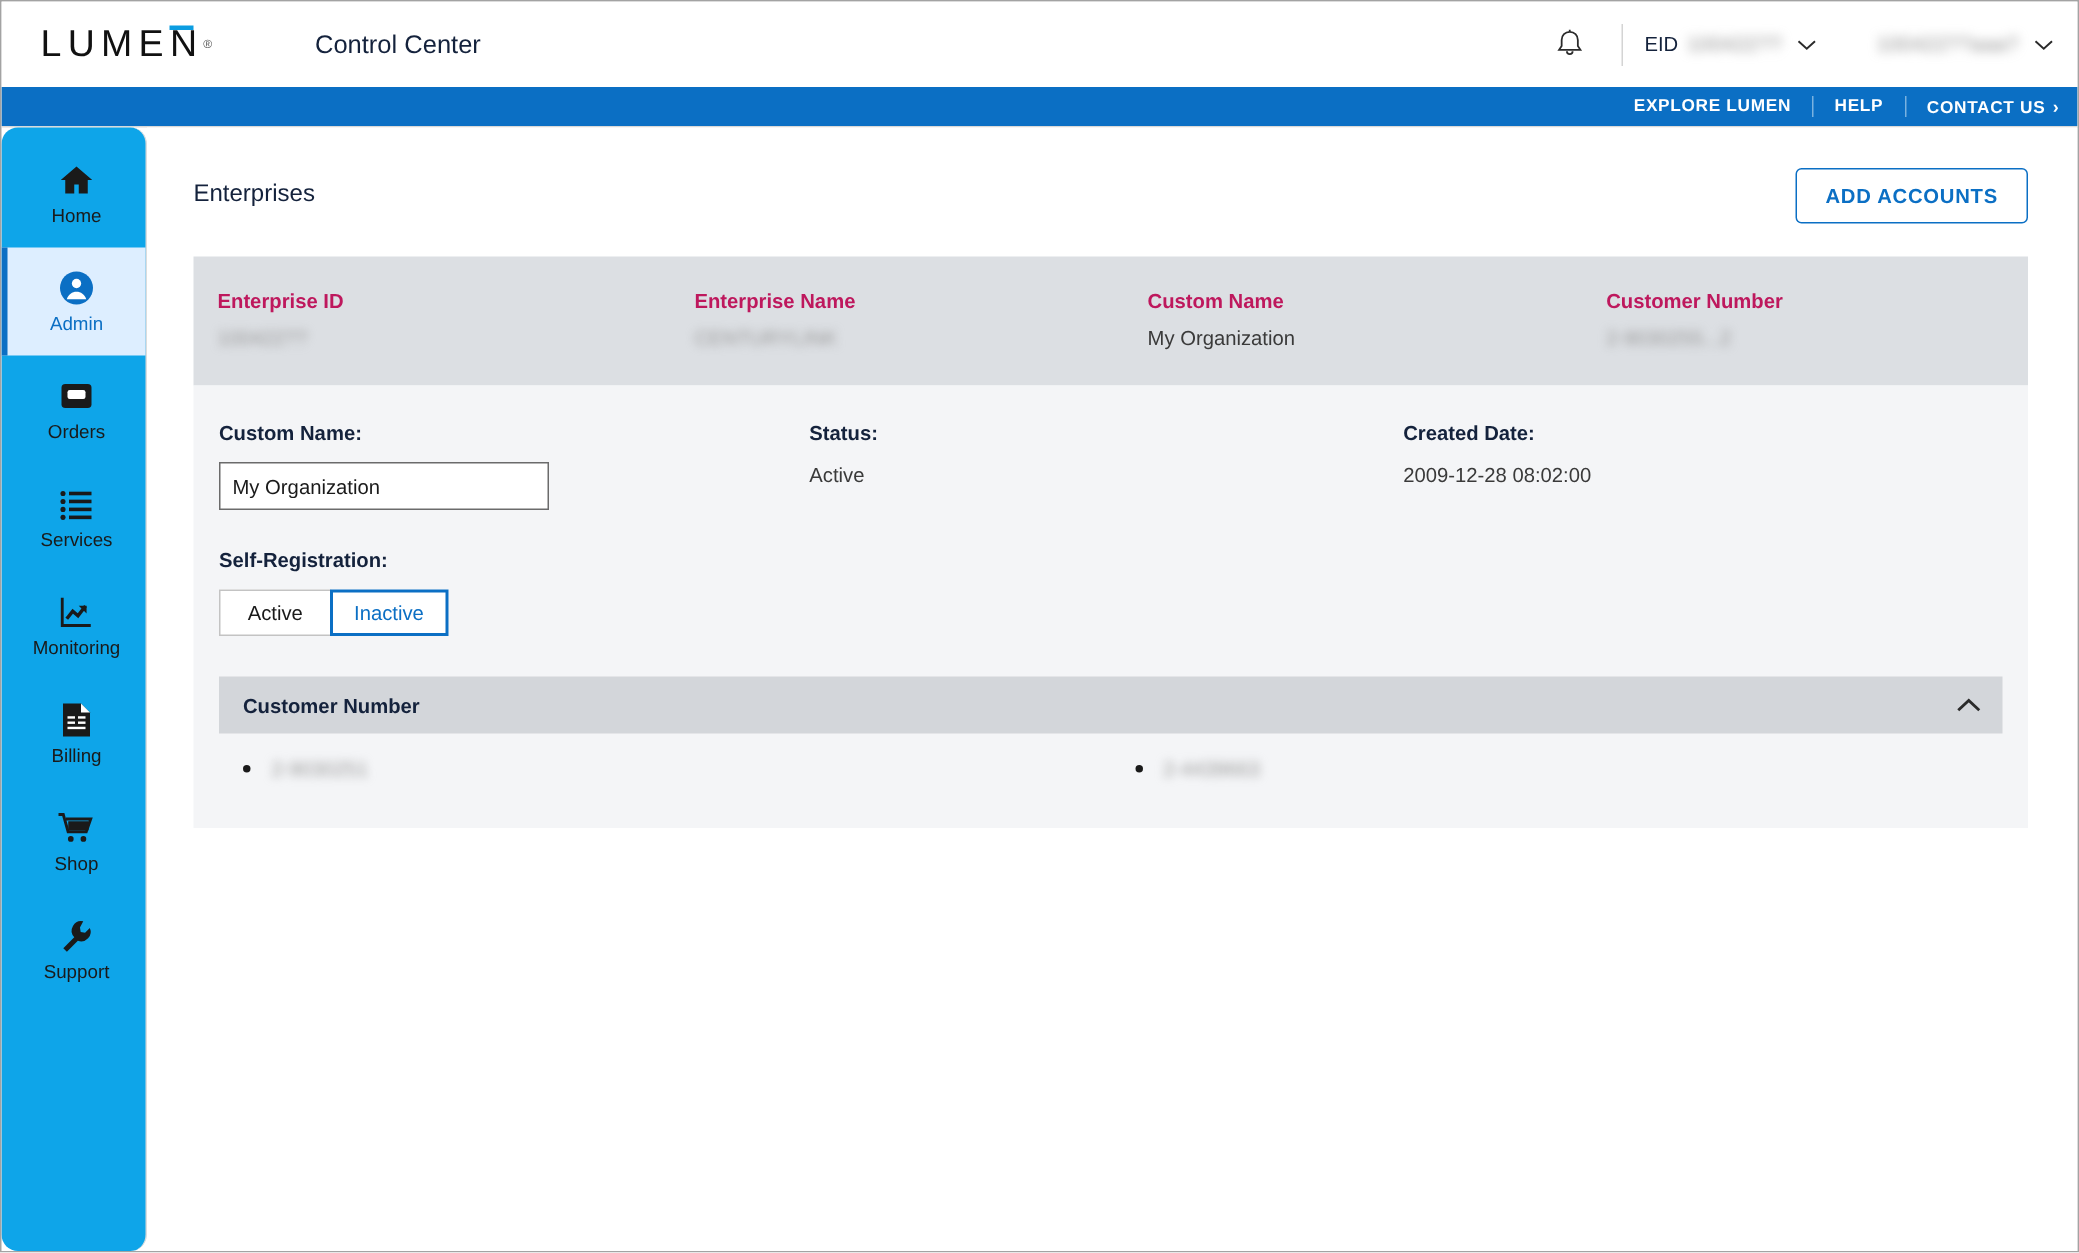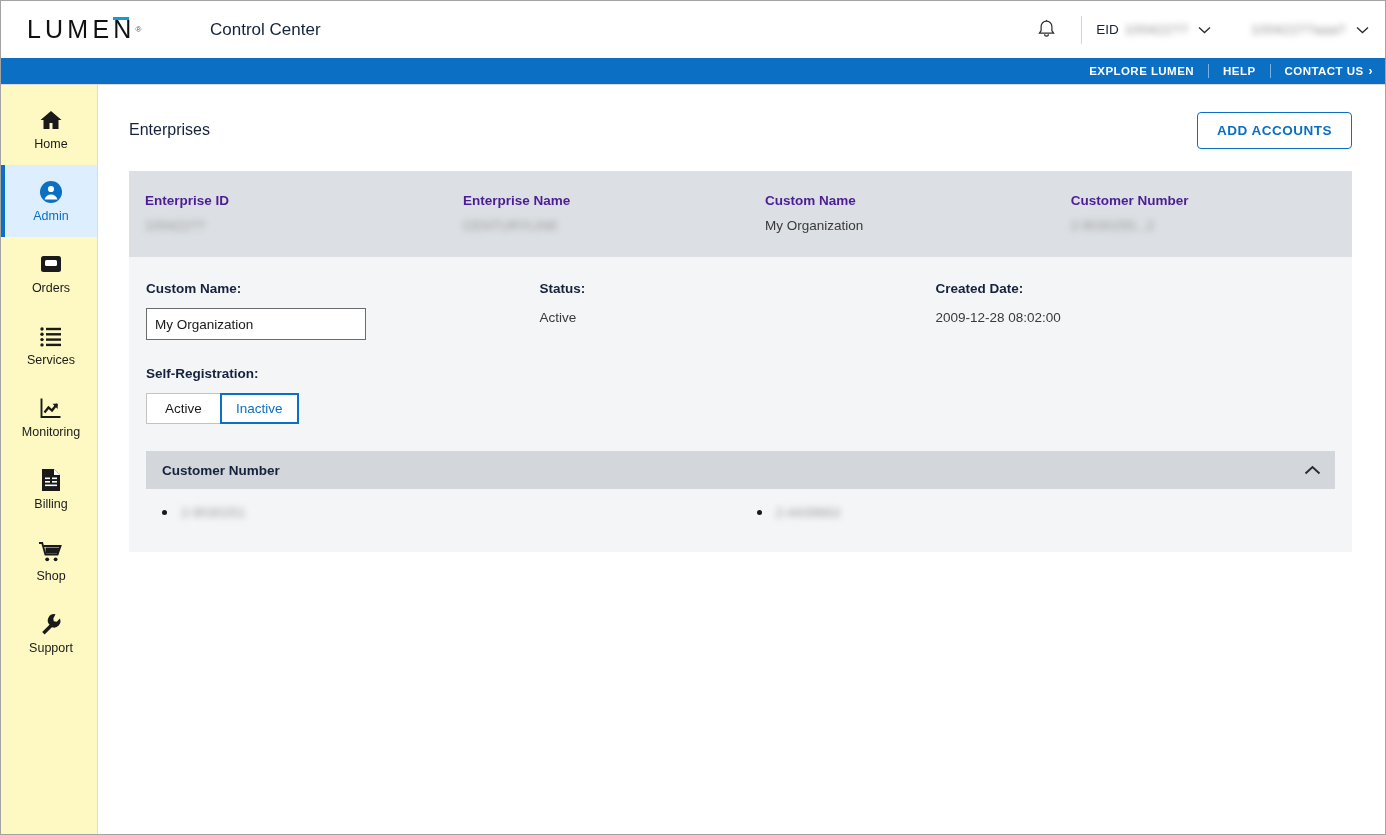--- a/index.html
+++ b/index.html
@@ -153,23 +153,24 @@
     flex: 1;
     display: flex;
     min-height: 0;
     border-top: 1px solid #d9d9d9;
   }
 
   
   .sidebar {
     width: 97px;
     min-width: 97px;
-    background: #fef9c3;
+    background: #0ea5e9;
     border-right: 1px solid #dcdcdc;
     padding-top: 8px;
+    border-radius: 11px;
   }
   .nav-item {
     height: 72px;
     display: flex;
     flex-direction: column;
     align-items: center;
     justify-content: center;
     cursor: pointer;
     border-left: 4px solid transparent;
     position: relative;
@@ -237,21 +238,21 @@
   }
   .head-col { padding-left: 16px; }
   .head-col.c1 { width: 26%; padding-left: 16px; }
   .head-col.c2 { width: 24.7%; }
   .head-col.c3 { width: 25%; }
   .head-col.c4 { width: 24.3%; }
 
   .head-label {
     font-size: 13.5px;
     font-weight: bold;
-    color: #4c1d95;
+    color: #be185d;
     margin-bottom: 10px;
   }
   .head-value {
     font-size: 13.5px;
     color: #3a3a3a;
   }
   .head-value.blur {
     color: #9a9a9a;
     filter: blur(3.2px);
     user-select: none;

